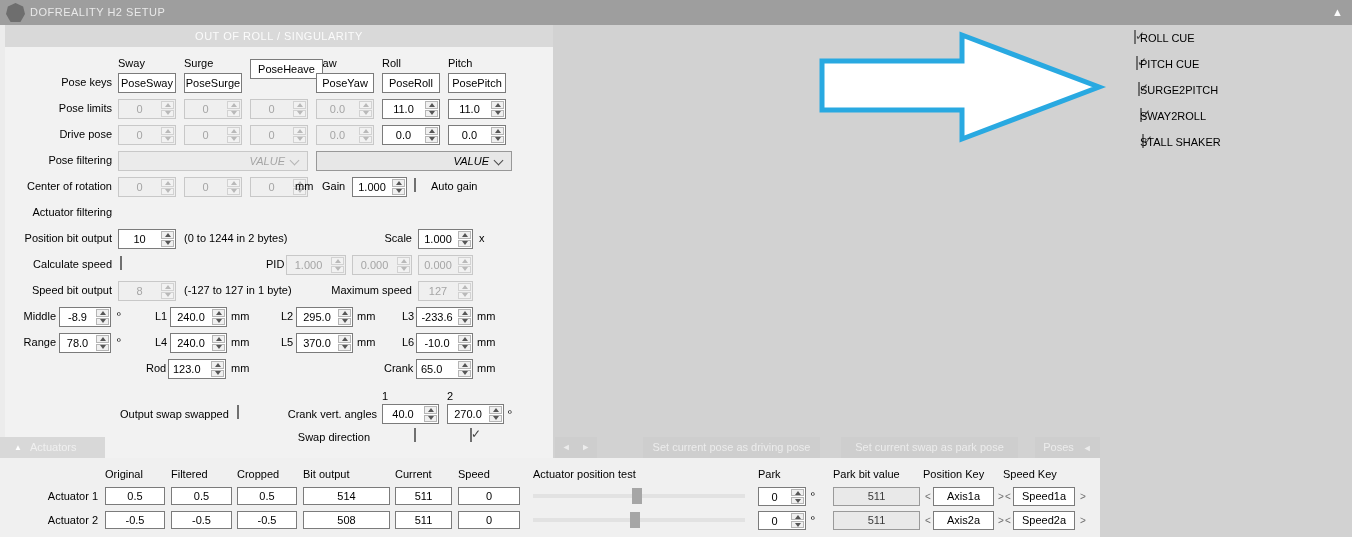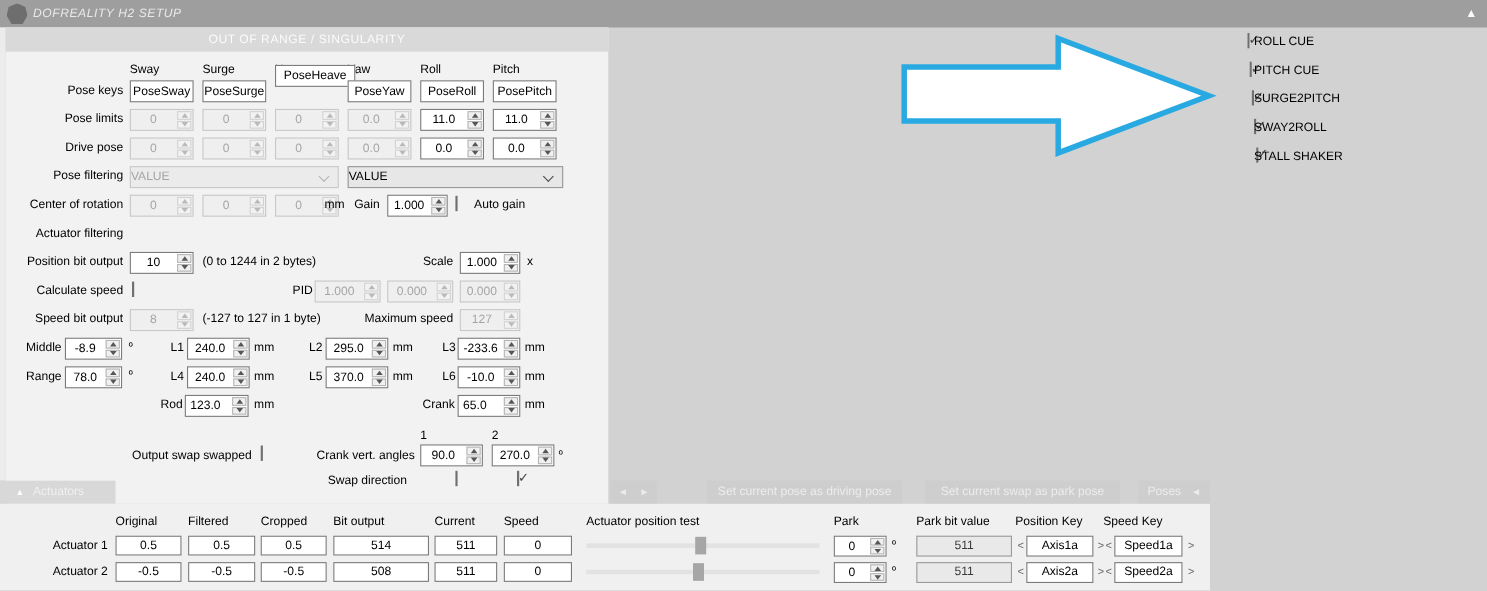--- a/index.html
+++ b/index.html
@@ -6,21 +6,21 @@
   body{font-family:"Liberation Sans",sans-serif;font-size:11px;color:#000;}
   #screen{position:relative;width:1352px;height:537px;background:#d2d2d2;overflow:hidden;}
   .abs{position:absolute;}
   .lbl{white-space:nowrap;line-height:13px;}
   .r{text-align:right;}
   .c{text-align:left;}
   
   .titlebar{left:0;top:0;width:1352px;height:25px;background:#9e9e9e;}
   .appicon{left:6px;top:3px;width:19px;height:19px;background:#6e6e6e;
     clip-path:polygon(50% 0%,90% 18%,100% 58%,76% 100%,24% 100%,0% 58%,10% 18%);}
-  .title{left:30px;top:6px;color:#e9e9e9;letter-spacing:.5px;font-style:italic;}
+  .title{left:30px;top:6px;color:#e9e9e9;letter-spacing:.5px;}
   .wincollapse{left:1332px;top:6px;color:#fafafa;font-size:11px;}
   
   .panel{left:5px;top:25px;width:548px;height:433px;background:#f2f2f2;}
   .panelhdr{left:5px;top:25px;width:548px;height:22px;background:#d9d9d9;color:#fbfbfb;
     text-align:center;line-height:22px;letter-spacing:.5px;}
   .leftstrip{left:0;top:25px;width:5px;height:412px;background:#ececec;}
   
   .tbox{background:#fff;border:1px solid #7b7b7b;height:20px;line-height:18px;text-align:center;box-sizing:border-box;overflow:hidden;white-space:nowrap;}
   
   .spin{display:flex;background:#fff;border:1px solid #7b7b7b;height:20px;box-sizing:border-box;}
@@ -30,21 +30,21 @@
   .spin .sb{flex:1;background:#f0f0f0;border:1px solid #b5b5b5;position:relative;box-sizing:border-box;}
   .spin .sb i{position:absolute;left:50%;top:50%;border-left:3px solid transparent;border-right:3px solid transparent;}
   .spin .sb.up i{transform:translate(-50%,-50%);border-bottom:4px solid #565656;}
   .spin .sb.dn i{transform:translate(-50%,-50%);border-top:4px solid #565656;}
   .spin.dis{background:#efefef;border-color:#c8c8c8;color:#a5a5a5;}
   .spin.dis .sb{background:#f2f2f2;border-color:#d2d2d2;}
   .spin.dis .sb.up i{border-bottom-color:#b9b9b9;}
   .spin.dis .sb.dn i{border-top-color:#b9b9b9;}
   
   .dd{display:flex;align-items:center;background:#e7e7e7;border:1px solid #989898;height:20px;box-sizing:border-box;}
-  .dd .dv{flex:1;text-align:left;line-height:18px;}
+  .dd .dv{flex:1;text-align:right;line-height:18px;font-style:italic;}
   .dd .chev{width:22px;height:100%;position:relative;}
   .dd .chev::after{content:"";position:absolute;right:9px;top:5px;width:6px;height:6px;
     border-right:1.5px solid #4a4a4a;border-bottom:1.5px solid #4a4a4a;transform:rotate(45deg);}
   .dd.dis{border-color:#c8c8c8;color:#a5a5a5;background:#ebebeb;}
   .dd.dis .chev::after{border-color:#b5b5b5;}
   
   .cb{width:13px;height:13px;background:#fff;border:1px solid #707070;box-sizing:border-box;position:relative;}
   .cb.checked::after{content:"✓";position:absolute;left:0px;top:-2px;font-size:12px;color:#464646;}
   
   .vbox{background:#fff;border:1px solid #7b7b7b;height:18px;line-height:16px;text-align:center;box-sizing:border-box;}
@@ -71,21 +71,21 @@
   
   <div class="abs titlebar">
     <div class="abs appicon"></div>
     <div class="abs title">DOFREALITY H2 SETUP</div>
     <div class="abs wincollapse">▲</div>
   </div>
 
   
   <div class="abs leftstrip"></div>
   <div class="abs panel"></div>
-  <div class="abs panelhdr">OUT OF RANGE / SINGULARITY</div>
+  <div class="abs panelhdr">OUT OF ROLL / SINGULARITY</div>
 
   
   <div class="abs lbl c" style="left:118px;top:57px;width:58px">Sway</div>
   <div class="abs lbl c" style="left:184px;top:57px;width:58px">Surge</div>
   <div class="abs lbl c" style="left:250px;top:57px;width:58px">Heave</div>
   <div class="abs lbl c" style="left:316px;top:57px;width:58px">Yaw</div>
   <div class="abs lbl c" style="left:382px;top:57px;width:58px">Roll</div>
   <div class="abs lbl c" style="left:448px;top:57px;width:58px">Pitch</div>
 
   
@@ -529,21 +529,21 @@
     </div>
   <div class="abs lbl" style="left:477px;top:362px">mm</div>
 
   
   <div class="abs lbl c" style="left:382px;top:390px;width:57px">1</div>
   <div class="abs lbl c" style="left:447px;top:390px;width:57px">2</div>
   <div class="abs lbl" style="left:120px;top:408px">Output swap swapped</div>
   <span class="abs cb" style="left:233px;top:406px"></span>
   <div class="abs lbl r" style="left:277px;top:408px;width:100px">Crank vert. angles</div>
   <div class="abs spin" style="left:382px;top:404px;width:57px">
-      <span class="sv">90.0</span>
+      <span class="sv">40.0</span>
       <span class="btns">
         <span class="sb up">
           <i></i>
         </span>
         <span class="sb dn">
           <i></i>
         </span>
       </span>
     </div>
   <div class="abs spin" style="left:447px;top:404px;width:57px">

